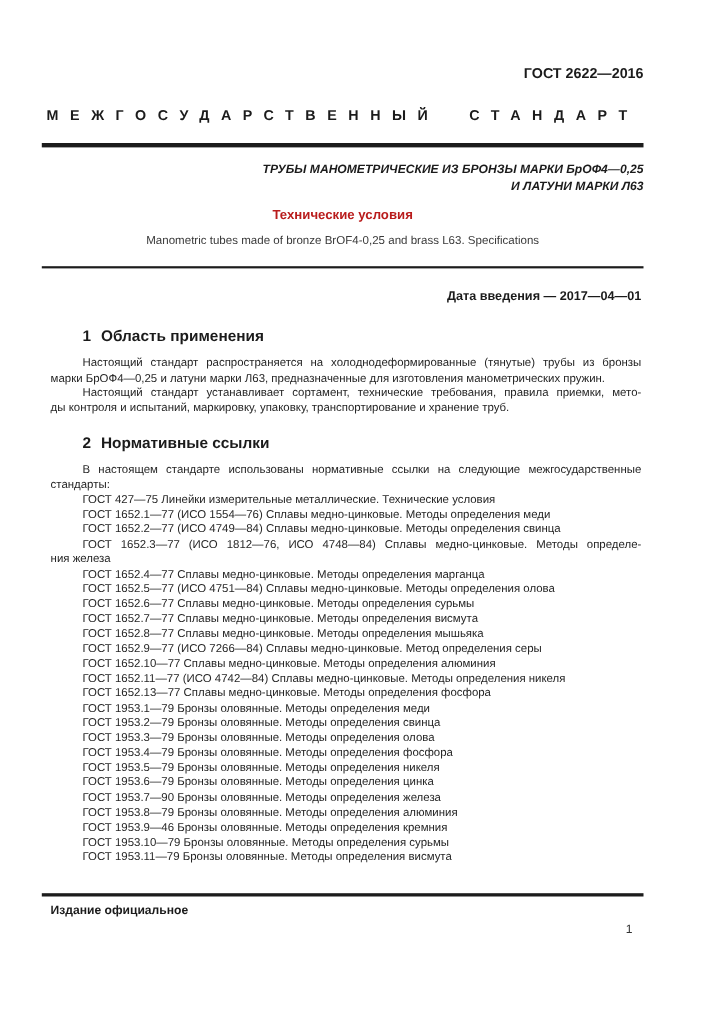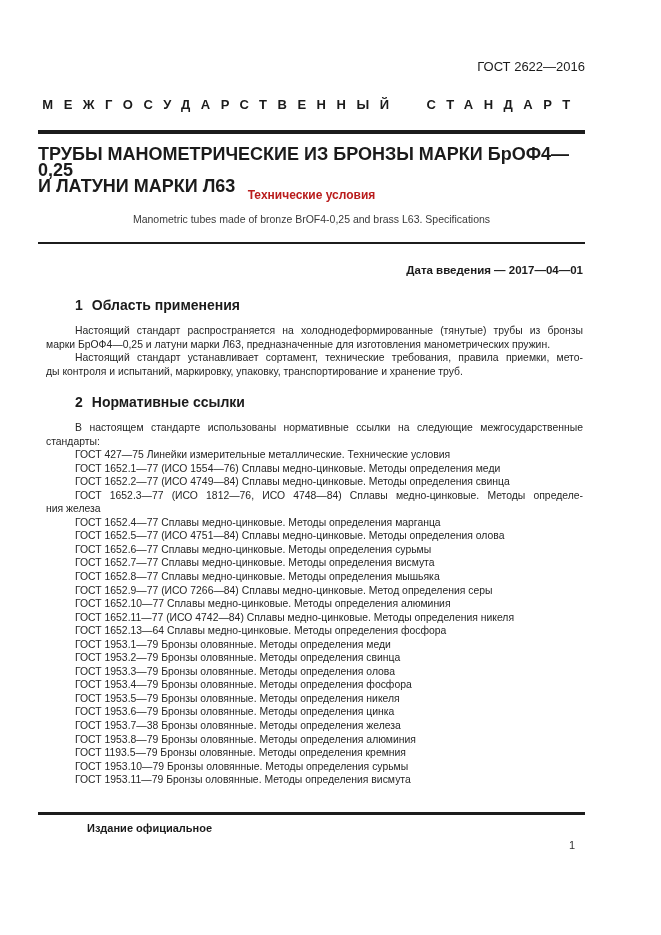--- a/index.html
+++ b/index.html
@@ -7,35 +7,36 @@
     position: relative;
     width: 661px;
     height: 935px;
     background: #ffffff;
     font-family: "Liberation Sans", sans-serif;
     color: #212121;
     overflow: hidden;
   }
   .doc-number {
     position: absolute; top: 59px; left: 38px; width: 547px;
-    text-align: right; font-weight: normal; font-size: 13px; color: #1b1b1b;
+    text-align: right; font-weight: bold; font-size: 13px; color: #1b1b1b;
   }
   .standard-type {
     position: absolute; top: 97px; left: 38px; width: 547px;
     text-align: center; font-weight: bold; font-size: 13px; color: #1b1b1b;
     letter-spacing: 10.5px; word-spacing: 13px; white-space: nowrap;
   }
   .rule { position: absolute; left: 38px; width: 547px; background: #1c1c1c; }
   .rule-thick { top: 130px; height: 4px; }
   .rule-thin  { top: 242px; height: 2px; }
   .rule-footer{ top: 812px; height: 3px; }
   .doc-title {
     position: absolute; top: 146px; left: 38px; width: 547px;
-    text-align: left; font-weight: bold; font-size: 18px; line-height: 16px;
+    text-align: right; font-weight: bold; font-size: 11px; line-height: 16px;
     color: #1b1b1b;
+    font-style: italic;
   }
   .doc-subtitle {
     position: absolute; top: 188px; left: 38px; width: 547px;
     text-align: center; font-weight: bold; font-size: 12px; color: #b91c1c;
   }
   .doc-subtitle-en {
     position: absolute; top: 213px; left: 38px; width: 547px;
     text-align: center; font-size: 10.5px; color: #3a3a3a;
   }
   .effective-date {
@@ -55,21 +56,21 @@
     color: #262626;
   }
   .line.ind { padding-left: 29px; }
   .line.j {
     white-space: normal;
     text-align: justify;
     text-align-last: justify;
   }
   .edition-note {
     position: absolute; top: 822px; left: 46px;
-    font-weight: bold; font-size: 11px; color: #1b1b1b; margin-left: 41px;
+    font-weight: bold; font-size: 11px; color: #1b1b1b;
   }
   .page-number {
     position: absolute; top: 839px; left: 38px; width: 537px;
     text-align: right; font-size: 11px; color: #333;
   }
 </style>
 </head>
 <body>
 
 <div class="page">
@@ -118,30 +119,30 @@
         <div class="line ind j">ГОСТ 1652.3—77 (ИСО 1812—76, ИСО 4748—84) Сплавы медно-цинковые. Методы определе-</div>
         <div class="line">ния железа</div>
         <div class="line ind">ГОСТ 1652.4—77 Сплавы медно-цинковые. Методы определения марганца</div>
         <div class="line ind">ГОСТ 1652.5—77 (ИСО 4751—84) Сплавы медно-цинковые. Методы определения олова</div>
         <div class="line ind">ГОСТ 1652.6—77 Сплавы медно-цинковые. Методы определения сурьмы</div>
         <div class="line ind">ГОСТ 1652.7—77 Сплавы медно-цинковые. Методы определения висмута</div>
         <div class="line ind">ГОСТ 1652.8—77 Сплавы медно-цинковые. Методы определения мышьяка</div>
         <div class="line ind">ГОСТ 1652.9—77 (ИСО 7266—84) Сплавы медно-цинковые. Метод определения серы</div>
         <div class="line ind">ГОСТ 1652.10—77 Сплавы медно-цинковые. Методы определения алюминия</div>
         <div class="line ind">ГОСТ 1652.11—77 (ИСО 4742—84) Сплавы медно-цинковые. Методы определения никеля</div>
-        <div class="line ind">ГОСТ 1652.13—64 Сплавы медно-цинковые. Методы определения фосфора</div>
+        <div class="line ind">ГОСТ 1652.13—77 Сплавы медно-цинковые. Методы определения фосфора</div>
         <div class="line ind">ГОСТ 1953.1—79 Бронзы оловянные. Методы определения меди</div>
         <div class="line ind">ГОСТ 1953.2—79 Бронзы оловянные. Методы определения свинца</div>
         <div class="line ind">ГОСТ 1953.3—79 Бронзы оловянные. Методы определения олова</div>
         <div class="line ind">ГОСТ 1953.4—79 Бронзы оловянные. Методы определения фосфора</div>
         <div class="line ind">ГОСТ 1953.5—79 Бронзы оловянные. Методы определения никеля</div>
         <div class="line ind">ГОСТ 1953.6—79 Бронзы оловянные. Методы определения цинка</div>
-        <div class="line ind">ГОСТ 1953.7—38 Бронзы оловянные. Методы определения железа</div>
+        <div class="line ind">ГОСТ 1953.7—90 Бронзы оловянные. Методы определения железа</div>
         <div class="line ind">ГОСТ 1953.8—79 Бронзы оловянные. Методы определения алюминия</div>
-        <div class="line ind">ГОСТ 1193.5—79 Бронзы оловянные. Методы определения кремния</div>
+        <div class="line ind">ГОСТ 1953.9—46 Бронзы оловянные. Методы определения кремния</div>
         <div class="line ind">ГОСТ 1953.10—79 Бронзы оловянные. Методы определения сурьмы</div>
         <div class="line ind">ГОСТ 1953.11—79 Бронзы оловянные. Методы определения висмута</div>
       </div>
   </div>
 
   <div class="rule rule-footer"></div>
 
   <div class="edition-note">Издание официальное</div>
 
   <div class="page-number">1</div>

